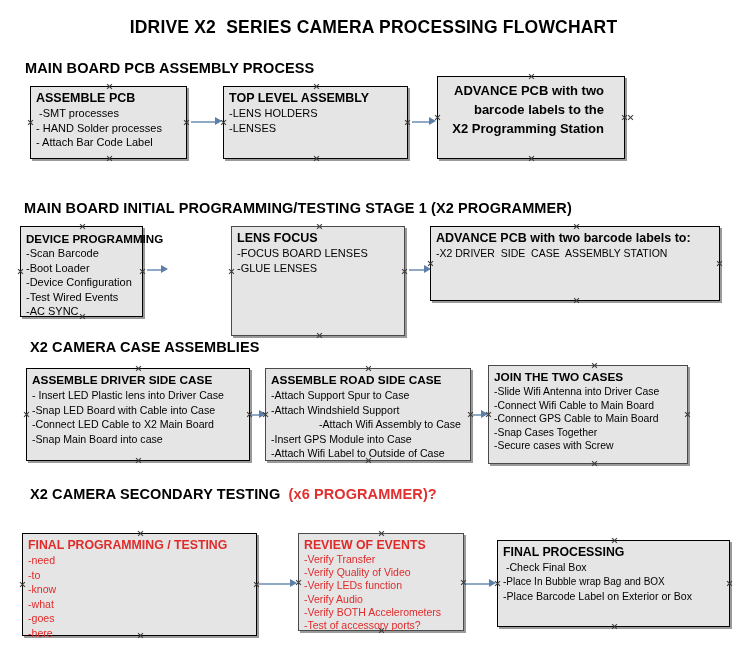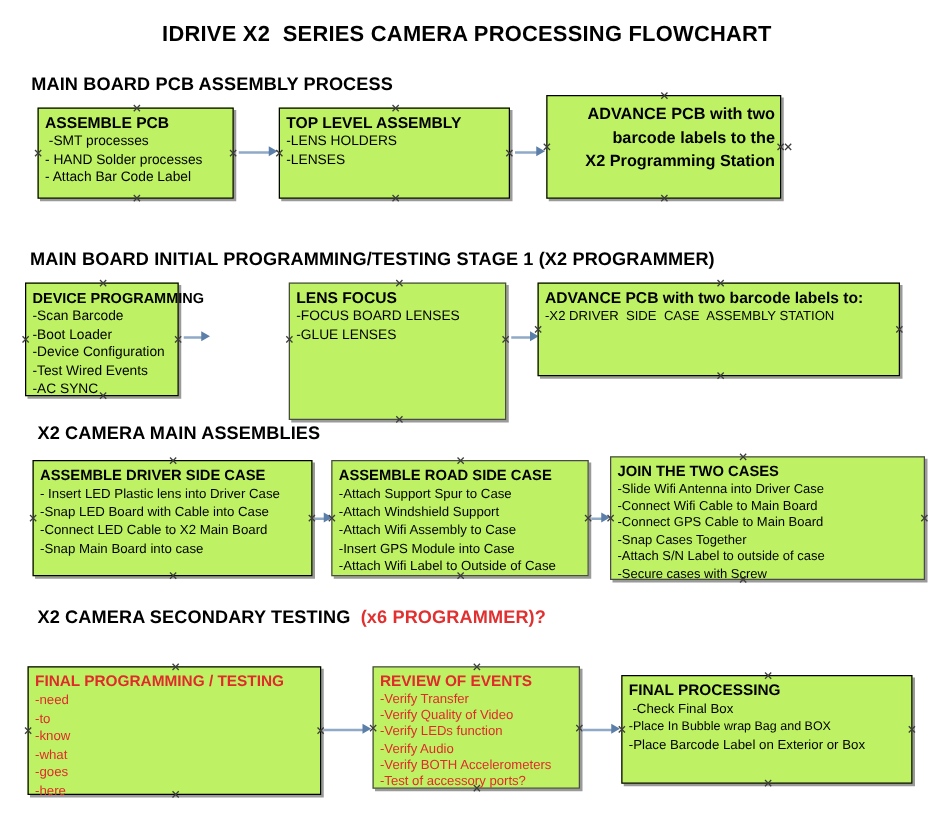--- a/index.html
+++ b/index.html
@@ -38,25 +38,25 @@
     font-weight: bold;
     letter-spacing: 0.1px;
     white-space: pre;
   }
   .section-title .accent {
     color: #e03030;
   }
   
   .node {
     position: absolute;
-    background: #bef264;
+    background: #e5e5e5;
     border: 1px solid #000000;
     box-shadow: 2px 2px 0 0 #9a9a9a;
     box-sizing: border-box;
-    padding: 4px 4px 2px 5px;
+    padding: 4px 20px 2px 5px;
     overflow: visible;
   }
   .node.grayedge {
     border: 1px solid #4a4a4a;
   }
   .node .n-title {
     font-size: 12.5px;
     font-weight: bold;
     line-height: 15px;
     white-space: pre;
@@ -189,60 +189,59 @@
 
   <div class="node" style="left:430px; top:226px; width:290px; height:75px;">
     <div class="n-title">ADVANCE PCB with two barcode labels to:</div>
     <div class="n-line" style="font-size:10.5px;">-X2 DRIVER  SIDE  CASE  ASSEMBLY STATION</div>
     <span class="handle" style="left:142px; top:-4px;"></span>
     <span class="handle" style="left:142px; bottom:-4px;"></span>
     <span class="handle" style="left:-4px; top:33px;"></span>
     <span class="handle" style="right:-4px; top:33px;"></span>
   </div>
 
-  <div class="section-title" style="left:30px; top:339px;">X2 CAMERA MAIN ASSEMBLIES</div>
+  <div class="section-title" style="left:30px; top:339px;">X2 CAMERA CASE ASSEMBLIES</div>
 
   <div class="node" style="left:26px; top:368px; width:224px; height:93px;">
     <div class="n-title" style="font-size:11.8px;">ASSEMBLE DRIVER SIDE CASE</div>
     <div class="n-line" style="font-size:10.6px;">- Insert LED Plastic lens into Driver Case</div>
     <div class="n-line" style="font-size:10.6px;">-Snap LED Board with Cable into Case</div>
     <div class="n-line" style="font-size:10.6px;">-Connect LED Cable to X2 Main Board</div>
     <div class="n-line" style="font-size:10.6px;">-Snap Main Board into case</div>
     <span class="handle" style="left:108px; top:-4px;"></span>
     <span class="handle" style="left:108px; bottom:-4px;"></span>
     <span class="handle" style="left:-4px; top:42px;"></span>
     <span class="handle" style="right:-4px; top:42px;"></span>
   </div>
 
   <div class="conn" style="left:252px; top:414px; width:11px;"></div>
   <div class="arrow" style="left:259px; top:410px;"></div>
 
   <div class="node grayedge" style="left:265px; top:368px; width:206px; height:93px;">
     <div class="n-title" style="font-size:11.8px;">ASSEMBLE ROAD SIDE CASE</div>
     <div class="n-line" style="font-size:10.6px;">-Attach Support Spur to Case</div>
     <div class="n-line" style="font-size:10.6px;">-Attach Windshield Support</div>
-    <div class="n-line" style="font-size:10.6px;">-Attach Wifi Assembly to Case</div>
+    <div class="n-line" style="font-size:10.6px;margin-left:48px;">-Attach Wifi Assembly to Case</div>
     <div class="n-line" style="font-size:10.6px;">-Insert GPS Module into Case</div>
     <div class="n-line" style="font-size:10.6px;">-Attach Wifi Label to Outside of Case</div>
     <span class="handle" style="left:99px; top:-4px;"></span>
     <span class="handle" style="left:99px; bottom:-4px;"></span>
     <span class="handle" style="left:-4px; top:42px;"></span>
     <span class="handle" style="right:-4px; top:42px;"></span>
   </div>
 
   <div class="conn" style="left:473px; top:414px; width:12px;"></div>
   <div class="arrow" style="left:481px; top:410px;"></div>
 
-  <div class="node grayedge" style="left:488px; top:365px; width:252px; height:99px;">
+  <div class="node grayedge" style="left:488px; top:365px; width:200px; height:99px;">
     <div class="n-title" style="font-size:11.8px;">JOIN THE TWO CASES</div>
     <div class="n-line" style="font-size:10.4px; line-height:13.6px;">-Slide Wifi Antenna into Driver Case</div>
     <div class="n-line" style="font-size:10.4px; line-height:13.6px;">-Connect Wifi Cable to Main Board</div>
     <div class="n-line" style="font-size:10.4px; line-height:13.6px;">-Connect GPS Cable to Main Board</div>
     <div class="n-line" style="font-size:10.4px; line-height:13.6px;">-Snap Cases Together</div>
-    <div class="n-line" style="font-size:10.4px; line-height:13.6px;">-Attach S/N Label to outside of case</div>
     <div class="n-line" style="font-size:10.4px; line-height:13.6px;">-Secure cases with Screw</div>
     <span class="handle" style="left:102px; top:-4px;"></span>
     <span class="handle" style="left:102px; bottom:-4px;"></span>
     <span class="handle" style="left:-4px; top:45px;"></span>
     <span class="handle" style="right:-4px; top:45px;"></span>
   </div>
 
   <div class="section-title" style="left:30px; top:486px;"><span>X2 CAMERA SECONDARY TESTING  </span><span class="accent">(x6 PROGRAMMER)?</span></div>
 
   <div class="node red" style="left:22px; top:533px; width:235px; height:103px;">

